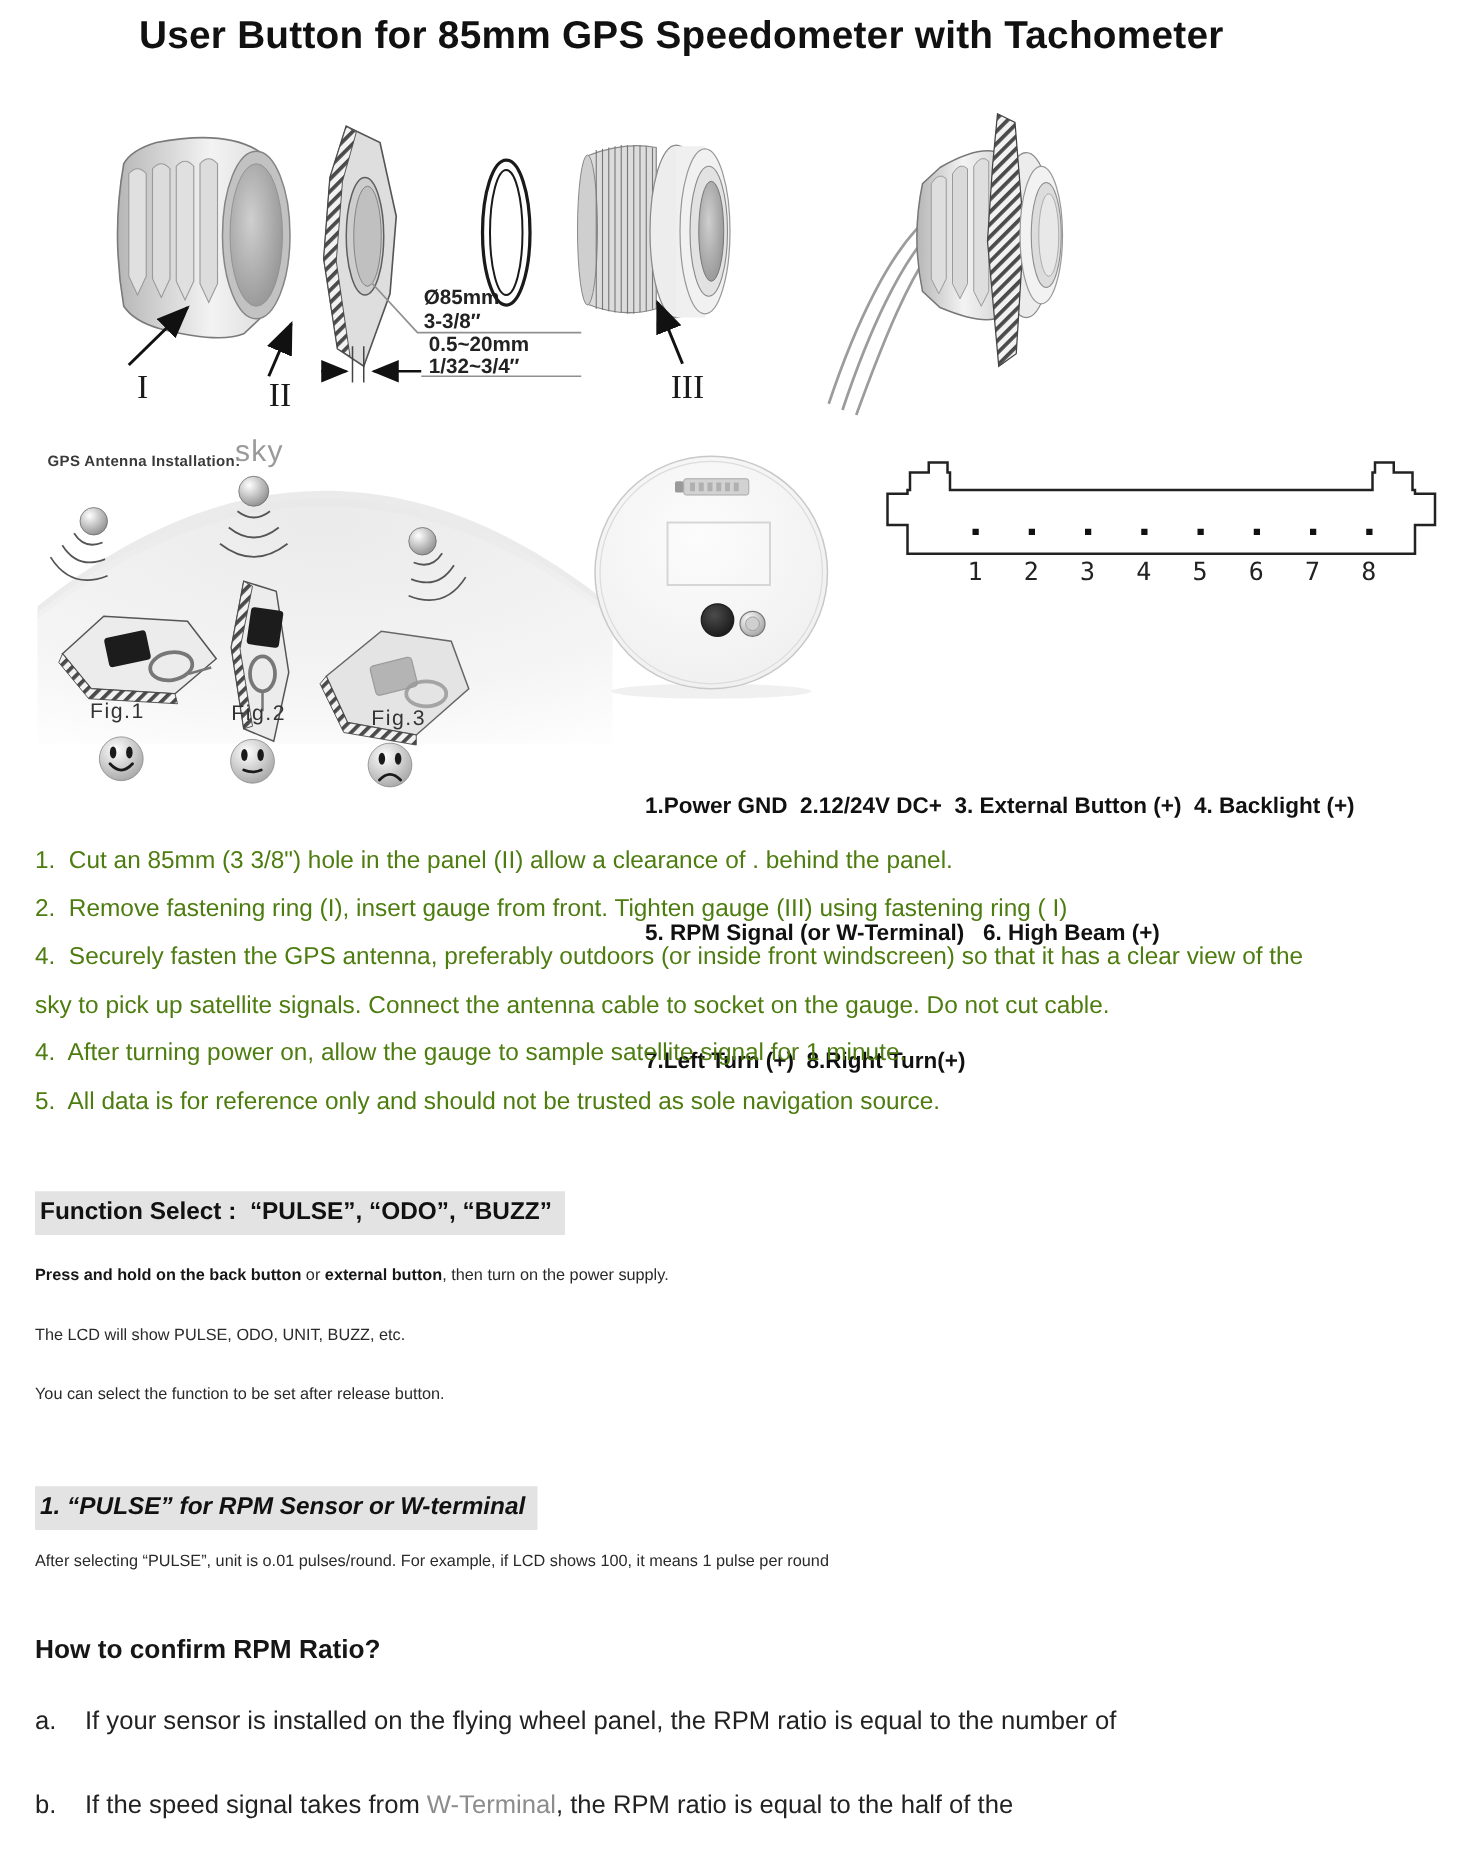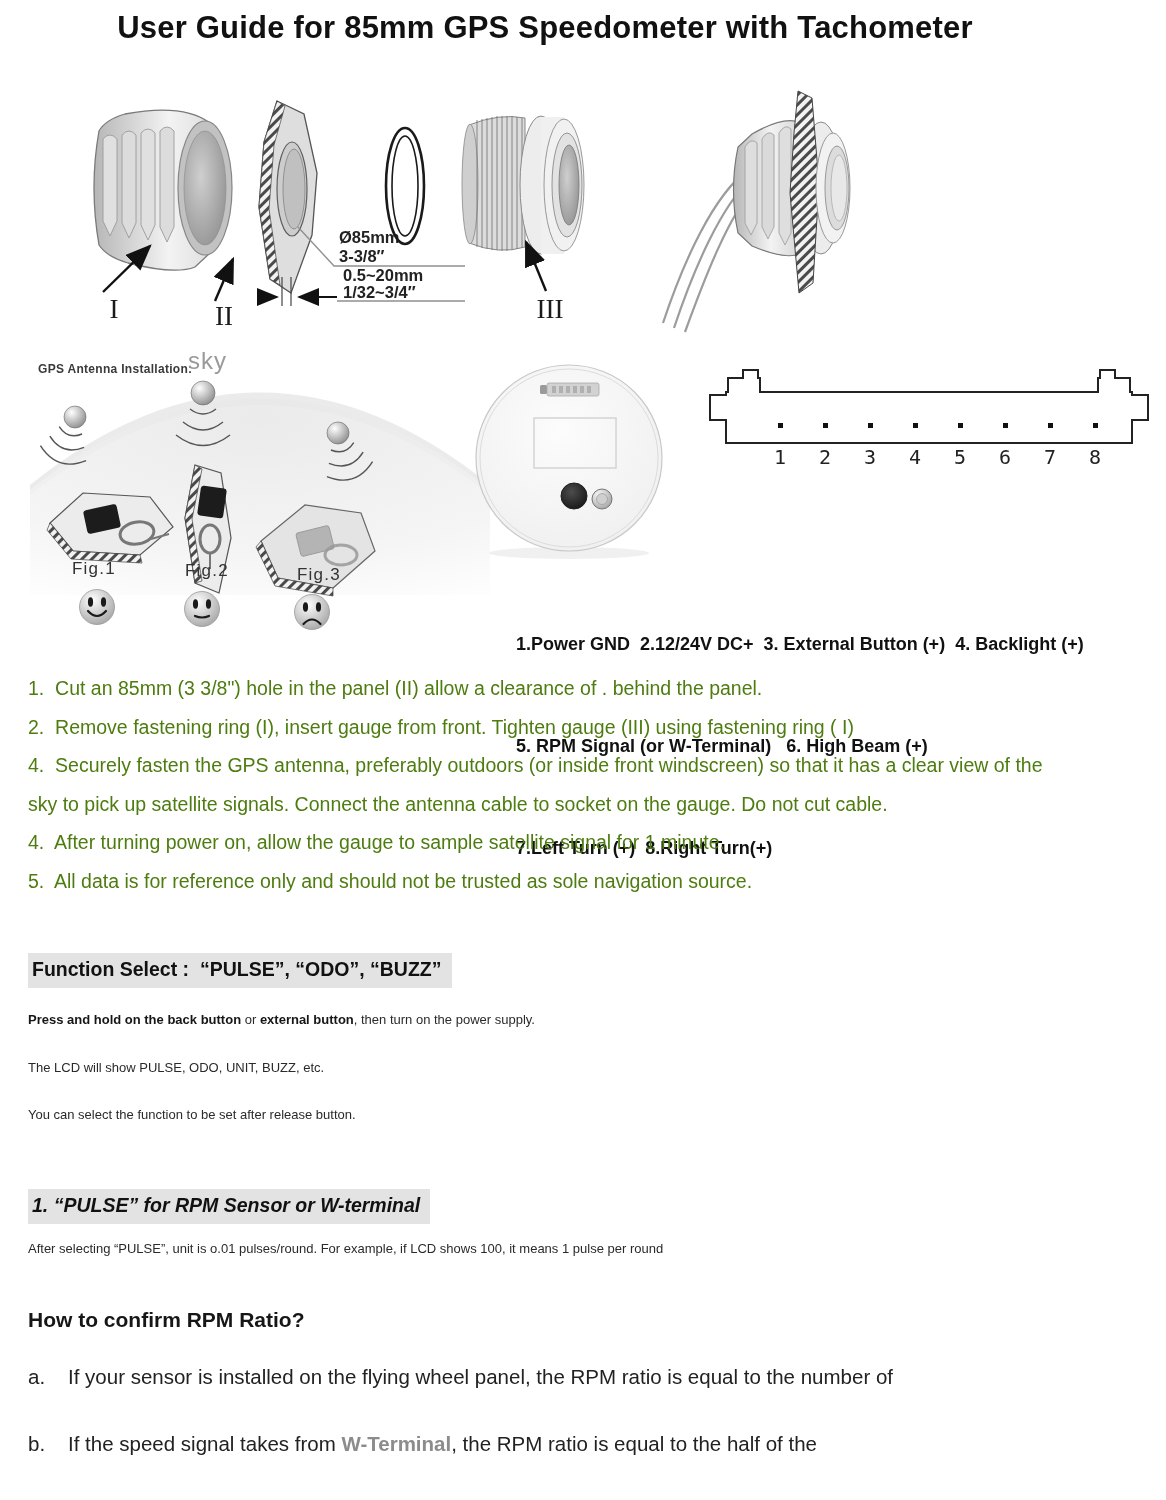--- a/index.html
+++ b/index.html
@@ -40,28 +40,28 @@
   #fs-select  { left:28px; top:1107px; }
   #pulse-heading { left:28px; top:1189px;font-style:italic; }
   #pulse-body { left:28px; top:1233px; width:1020px; line-height:31px; }
   #rpm-question { left:28px; top:1308px; font-size:21px; font-weight:bold; color:#161616; }
   .ratio-item { display:flex; font-size:20.5px; color:#222; }
   .ratio-label { width:40px; flex:0 0 40px; }
   #item-a { left:28px; top:1365px; width:1060px; }
   #item-a .cont { margin-top:9px; }
   #item-b { left:28px; top:1432px; width:1120px; white-space:nowrap; }
   #item-b-cont { left:28px; top:1462px; font-size:20.5px; color:#ef4444;margin-top:40px; }
-  .wterm { font-weight:bold; color:#8c8c8c; }
+  .wterm { font-weight:normal; color:#8c8c8c; }
 </style>
 </head>
 <body>
 
 <div class="page">
 
-  <div class="abs" id="doc-title">User Guide for 85mm GPS Speedometer with Tachometer</div>
+  <div class="abs" id="doc-title">User Button for 85mm GPS Speedometer with Tachometer</div>
 
   <svg class="abs" style="left:33px; top:85px;" width="1100" height="250" viewBox="0 0 1100 250">
     <defs>
       <marker id="ah" markerWidth="12" markerHeight="10" refX="10" refY="4.5" orient="auto">
         <path d="M0,0 L11,4.5 L0,9 Z" fill="#111"></path>
       </marker>
       <linearGradient id="metalGrad" x1="0" y1="0" x2="1" y2="0">
         <stop offset="0" stop-color="#b6b6b6"></stop>
           <stop offset="0.55" stop-color="#f3f3f3"></stop>
           <stop offset="1" stop-color="#d6d6d6"></stop>

